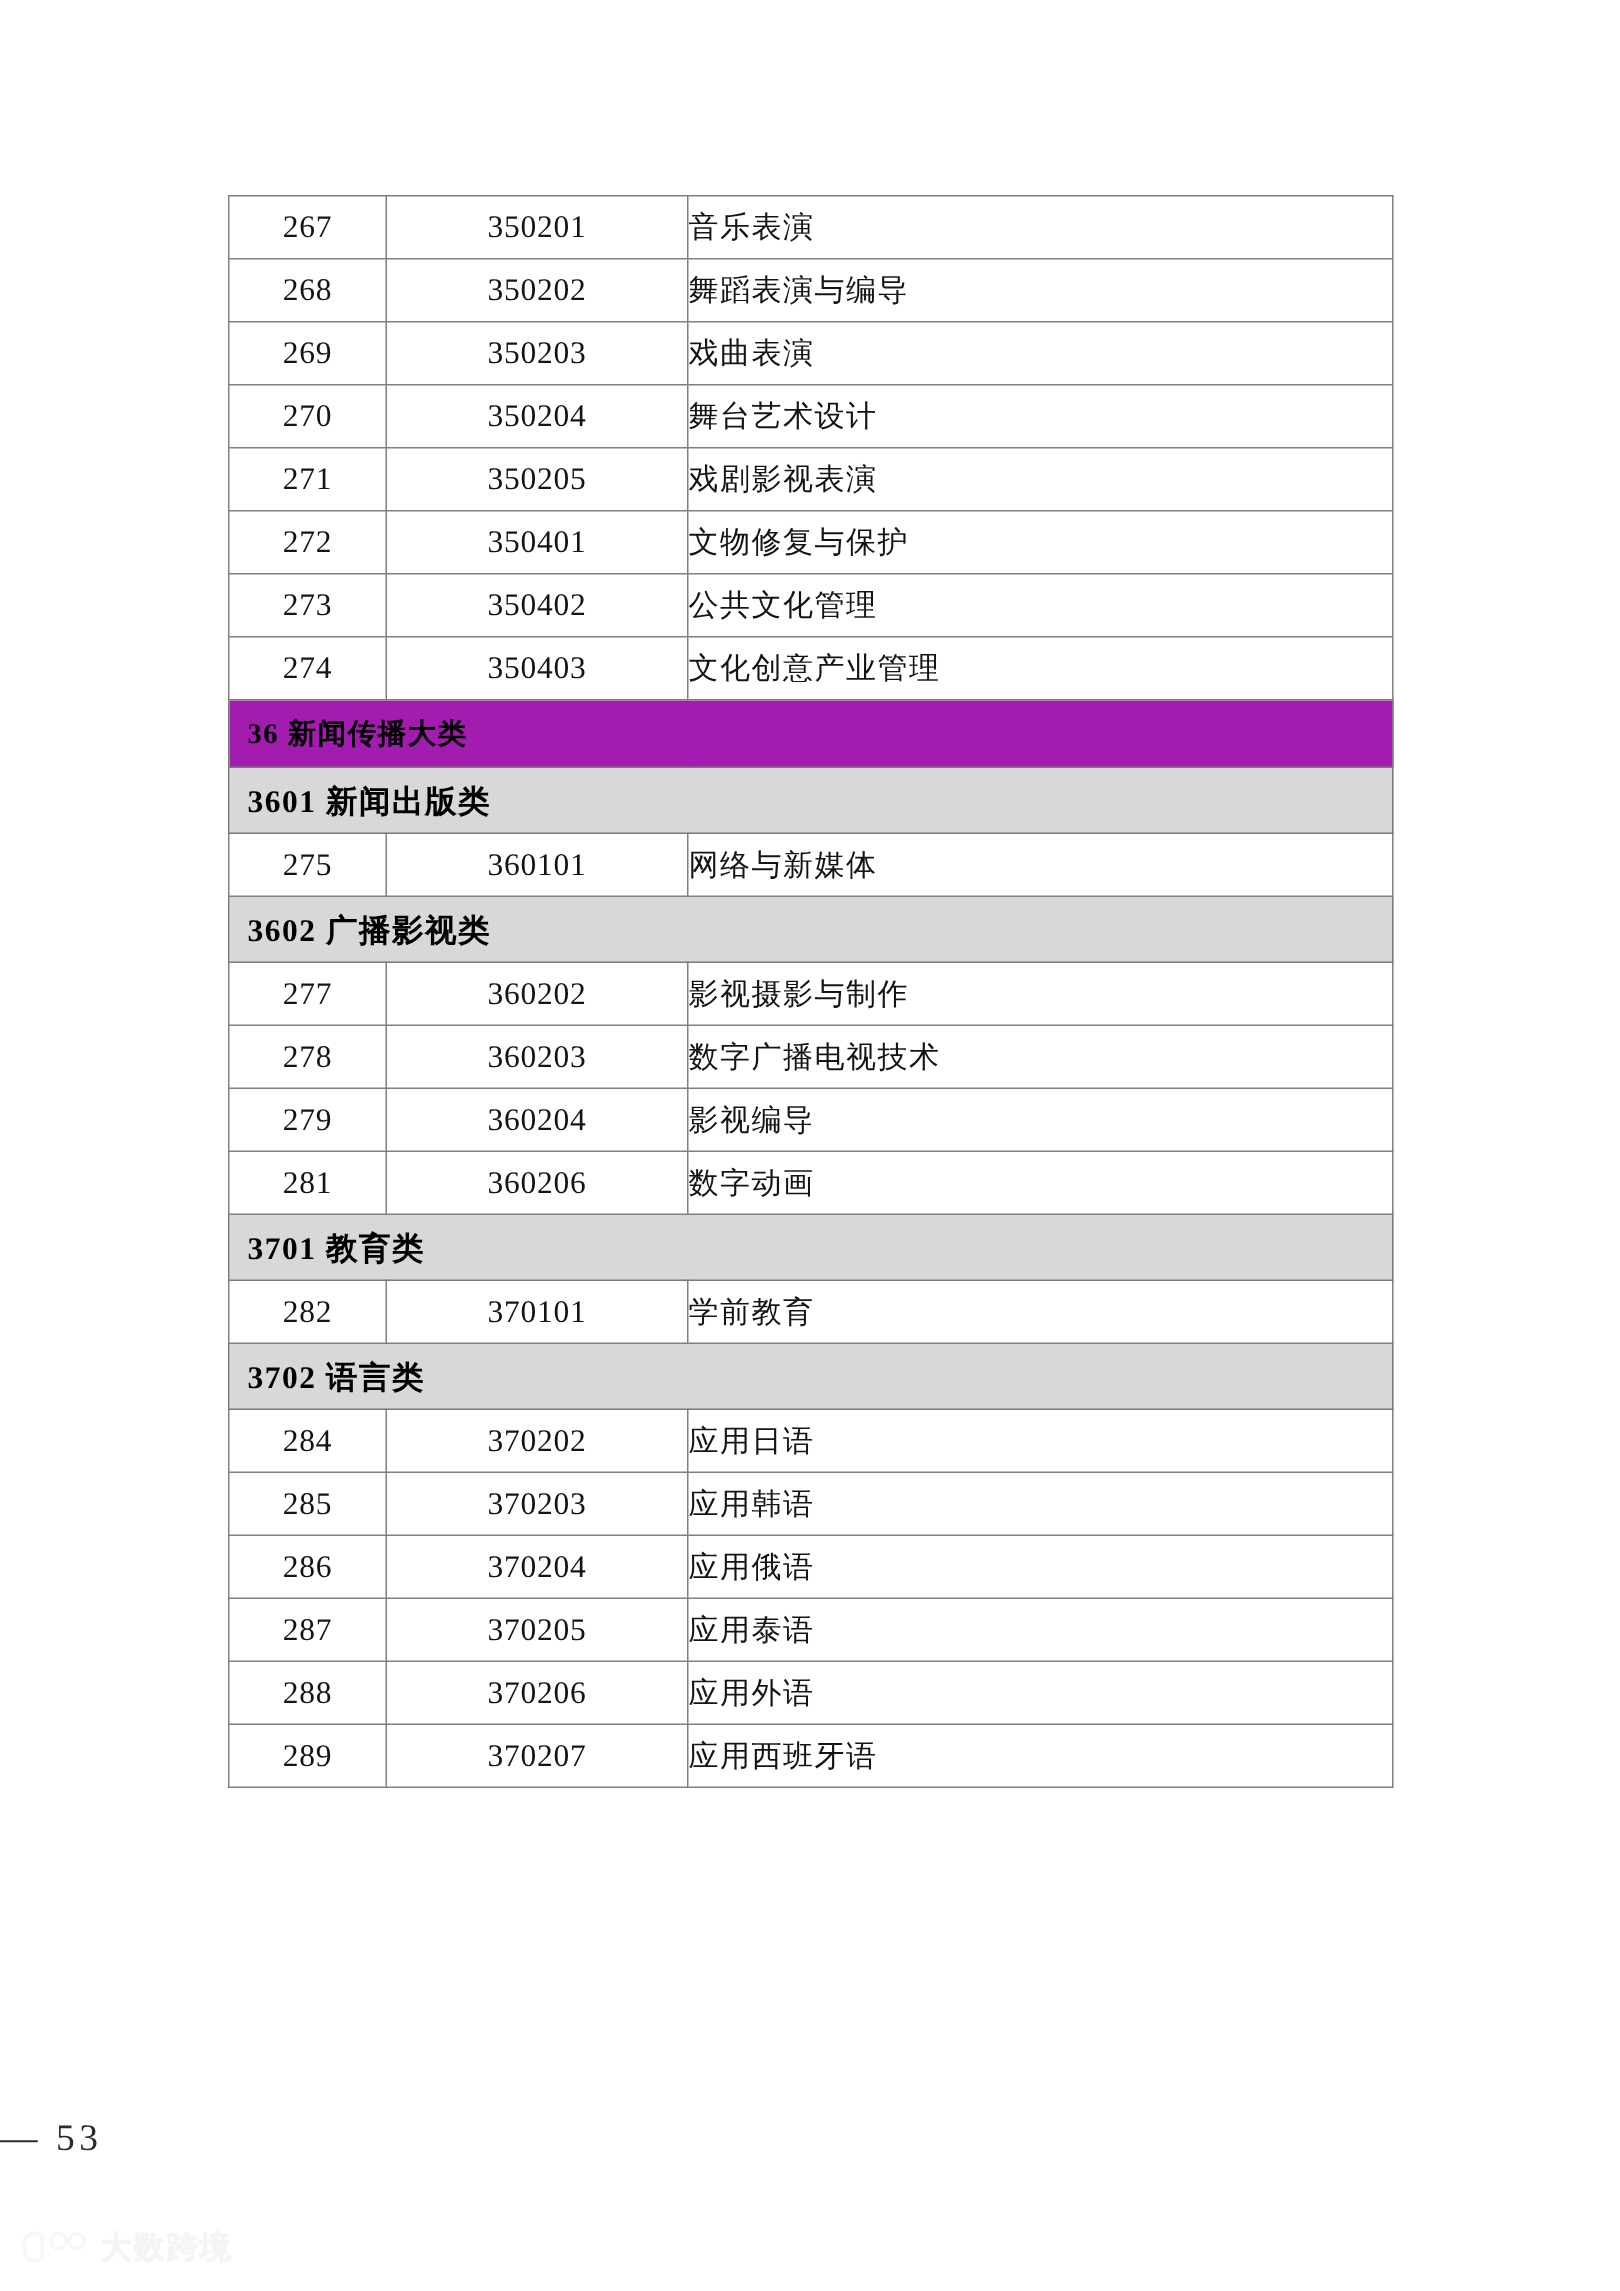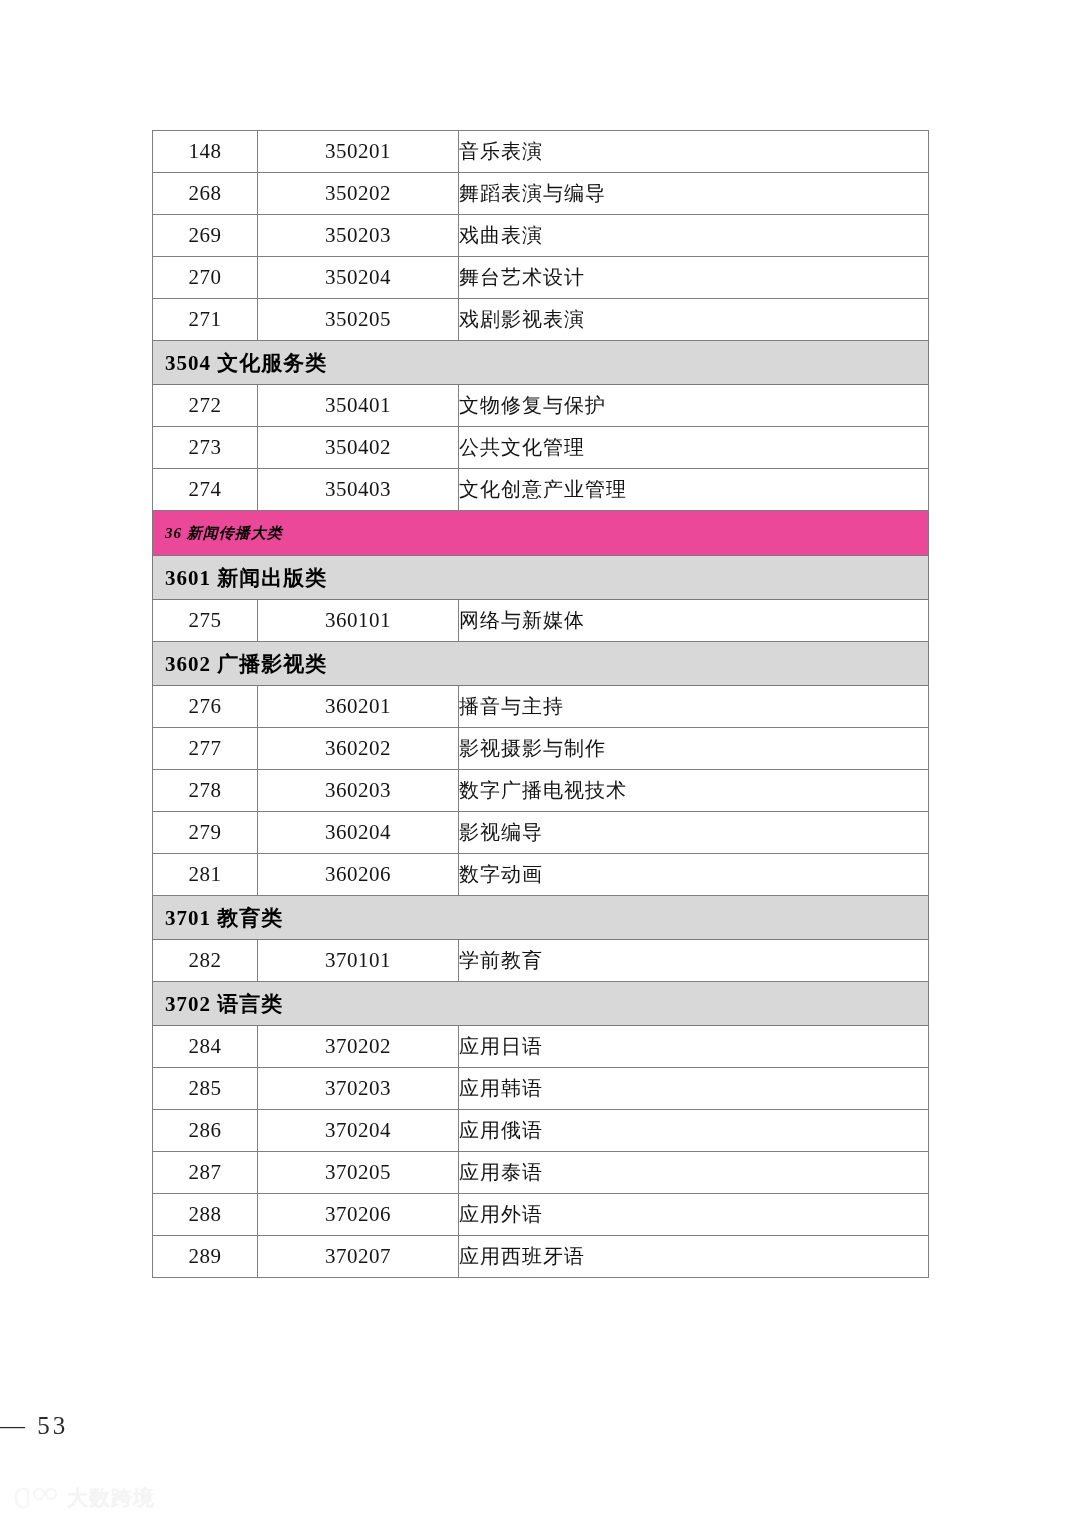--- a/index.html
+++ b/index.html
@@ -58,29 +58,28 @@
   td.name {
     text-align: left;
     padding-left: 14px;
     font-size: 20px;
     color: #141414;
     letter-spacing: 1px;
   }
 
   
   tr.major td {
-    background: #ec4899;
+    background: #a21caf;
     height: 44px;
     font-weight: bold;
-    font-size: 15px;
+    font-size: 19px;
     padding-left: 12px;
     letter-spacing: 1px;
     color: #000000;
     border: 1px solid #7a7a7a;
-    font-style: italic;
   }
 
   
   tr.sub td {
     background: #d8d8d8;
     height: 43px;
     font-weight: bold;
     font-size: 21px;
     padding-left: 12px;
     letter-spacing: 1px;
@@ -129,21 +128,21 @@
 
   <div class="table-wrap">
     <table class="catalog">
       <colgroup>
         <col class="c-idx">
         <col class="c-code">
         <col class="c-name">
       </colgroup>
       <tbody id="catalog-body">
           <tr>
-            <td class="idx">148</td>
+            <td class="idx">267</td>
             <td class="code">350201</td>
             <td class="name">音乐表演</td>
           </tr>
           <tr>
             <td class="idx">268</td>
             <td class="code">350202</td>
             <td class="name">舞蹈表演与编导</td>
           </tr>
           <tr>
             <td class="idx">269</td>
@@ -153,23 +152,20 @@
           <tr>
             <td class="idx">270</td>
             <td class="code">350204</td>
             <td class="name">舞台艺术设计</td>
           </tr>
           <tr>
             <td class="idx">271</td>
             <td class="code">350205</td>
             <td class="name">戏剧影视表演</td>
           </tr>
-          <tr class="sub">
-            <td colspan="3">3504 文化服务类</td>
-          </tr>
           <tr>
             <td class="idx">272</td>
             <td class="code">350401</td>
             <td class="name">文物修复与保护</td>
           </tr>
           <tr>
             <td class="idx">273</td>
             <td class="code">350402</td>
             <td class="name">公共文化管理</td>
           </tr>
@@ -184,25 +180,20 @@
           <tr class="sub">
             <td colspan="3">3601 新闻出版类</td>
           </tr>
           <tr>
             <td class="idx">275</td>
             <td class="code">360101</td>
             <td class="name">网络与新媒体</td>
           </tr>
           <tr class="sub">
             <td colspan="3">3602 广播影视类</td>
-          </tr>
-          <tr>
-            <td class="idx">276</td>
-            <td class="code">360201</td>
-            <td class="name">播音与主持</td>
           </tr>
           <tr>
             <td class="idx">277</td>
             <td class="code">360202</td>
             <td class="name">影视摄影与制作</td>
           </tr>
           <tr>
             <td class="idx">278</td>
             <td class="code">360203</td>
             <td class="name">数字广播电视技术</td>

